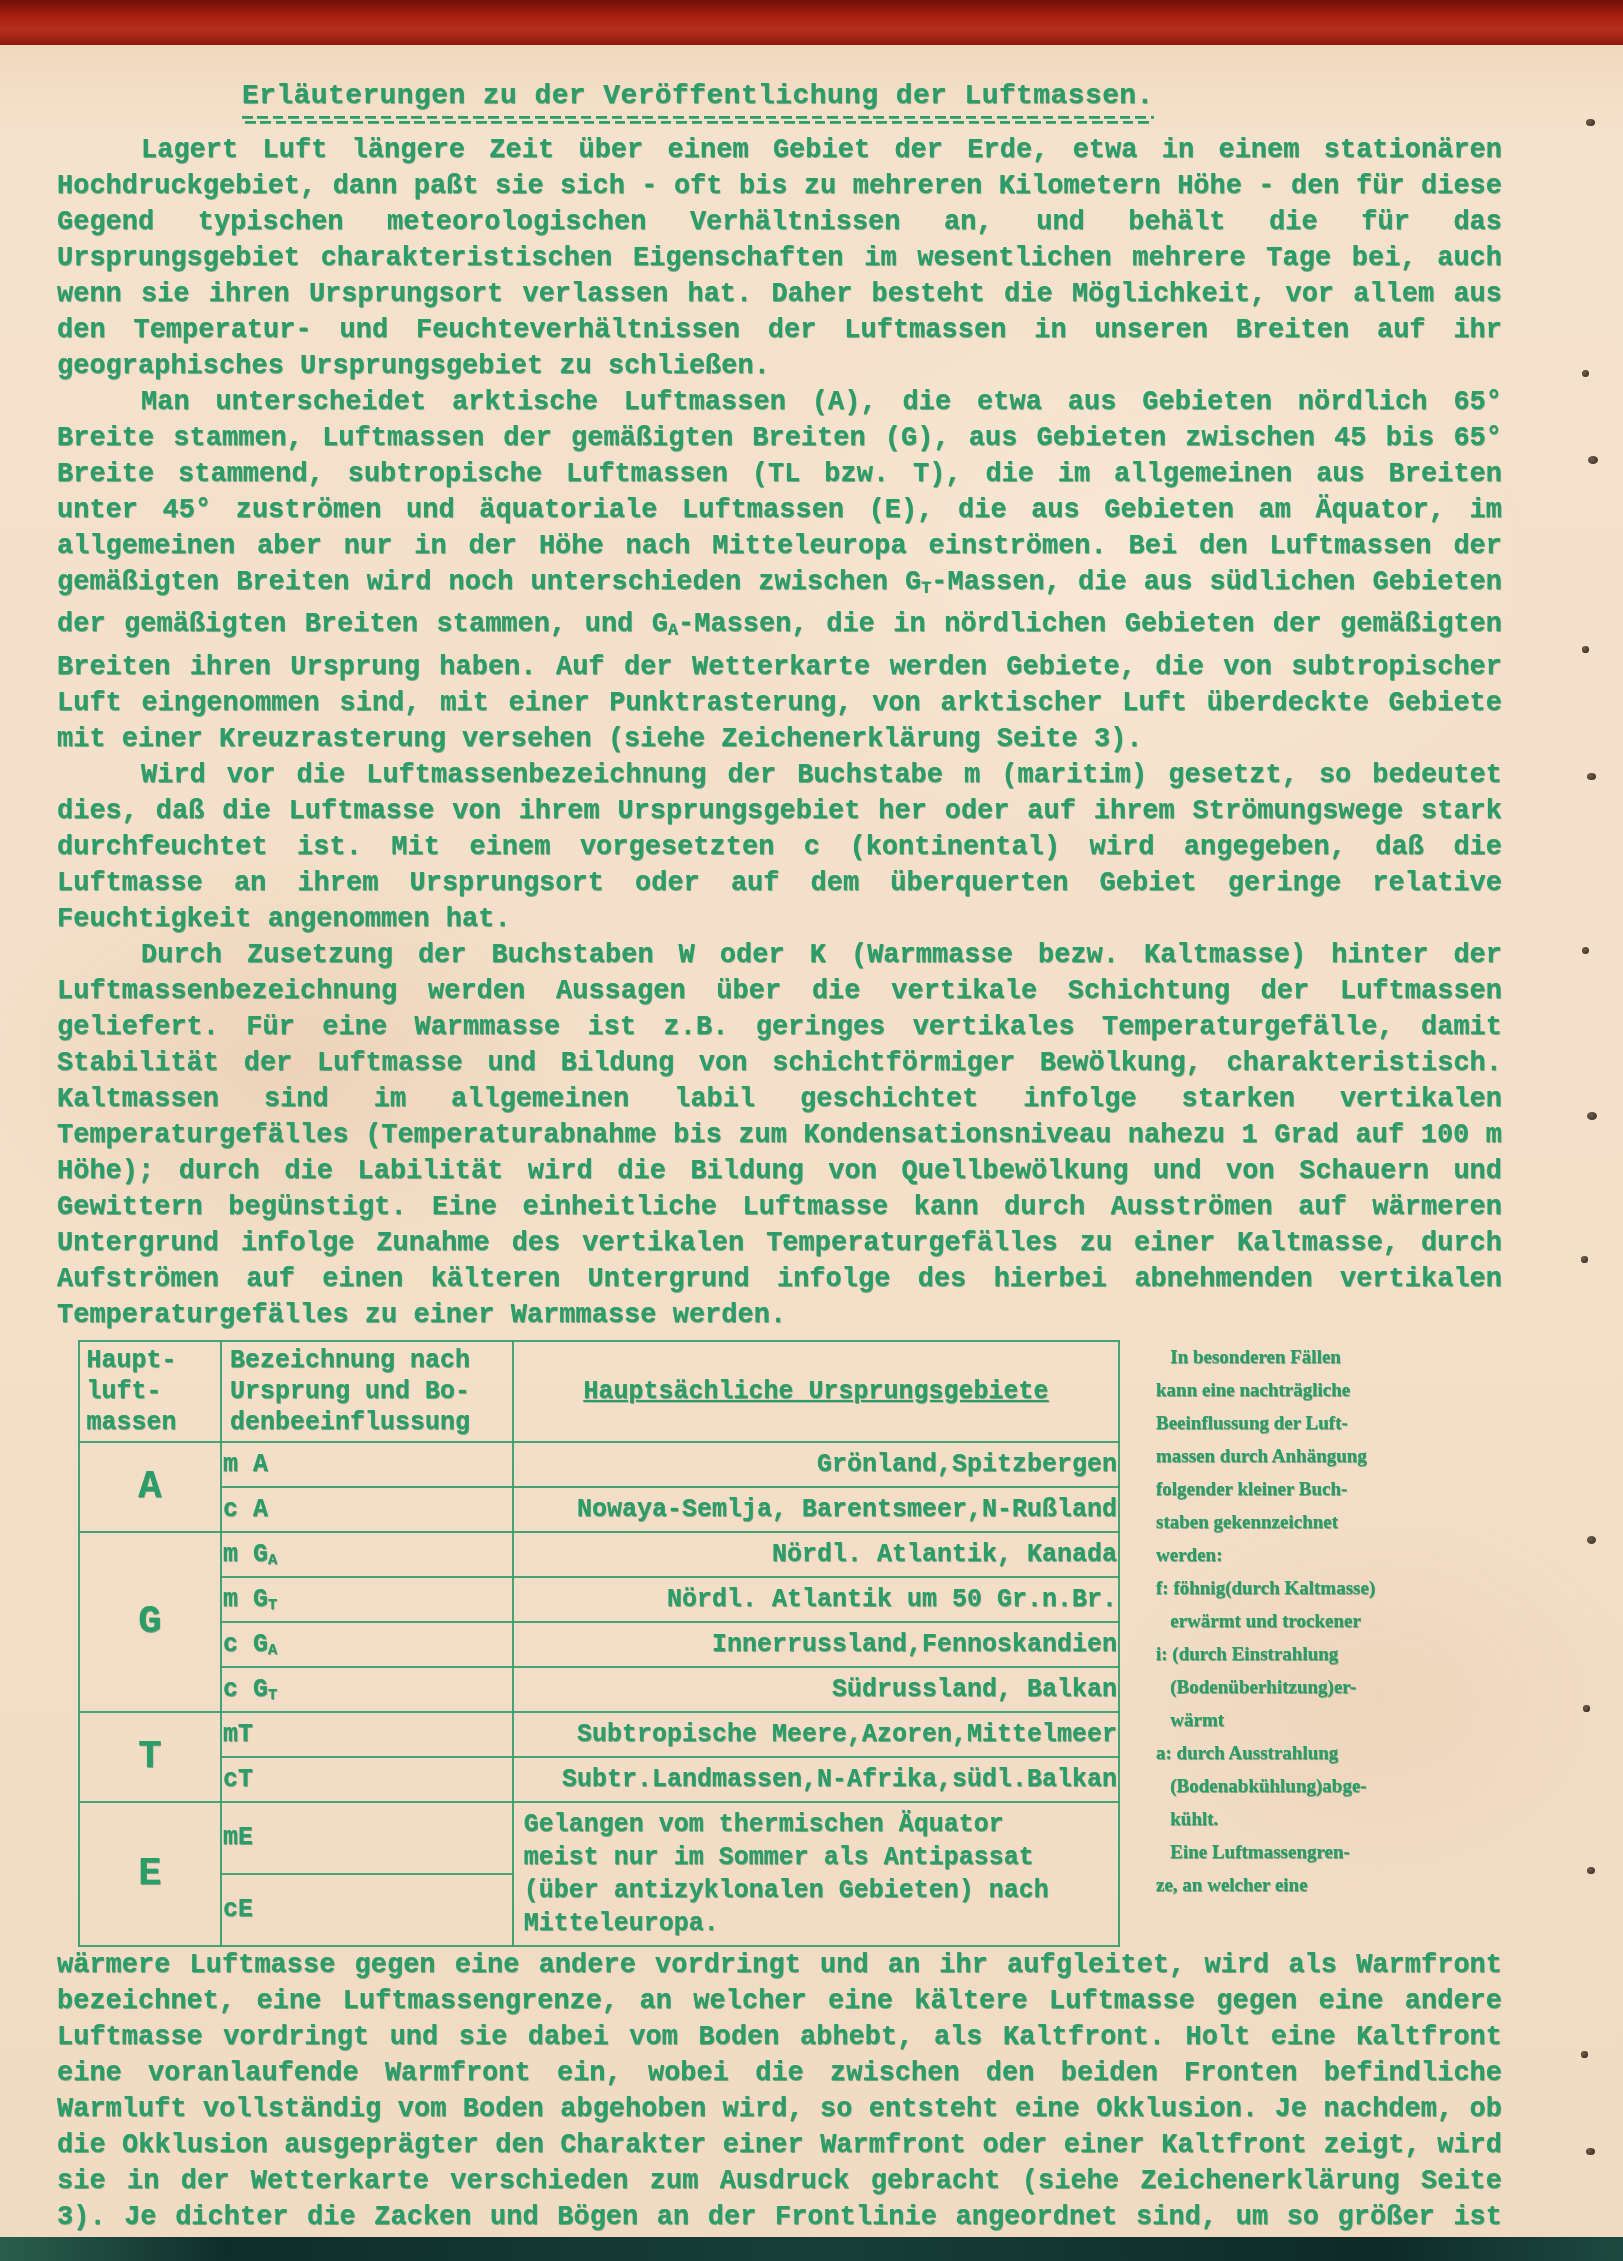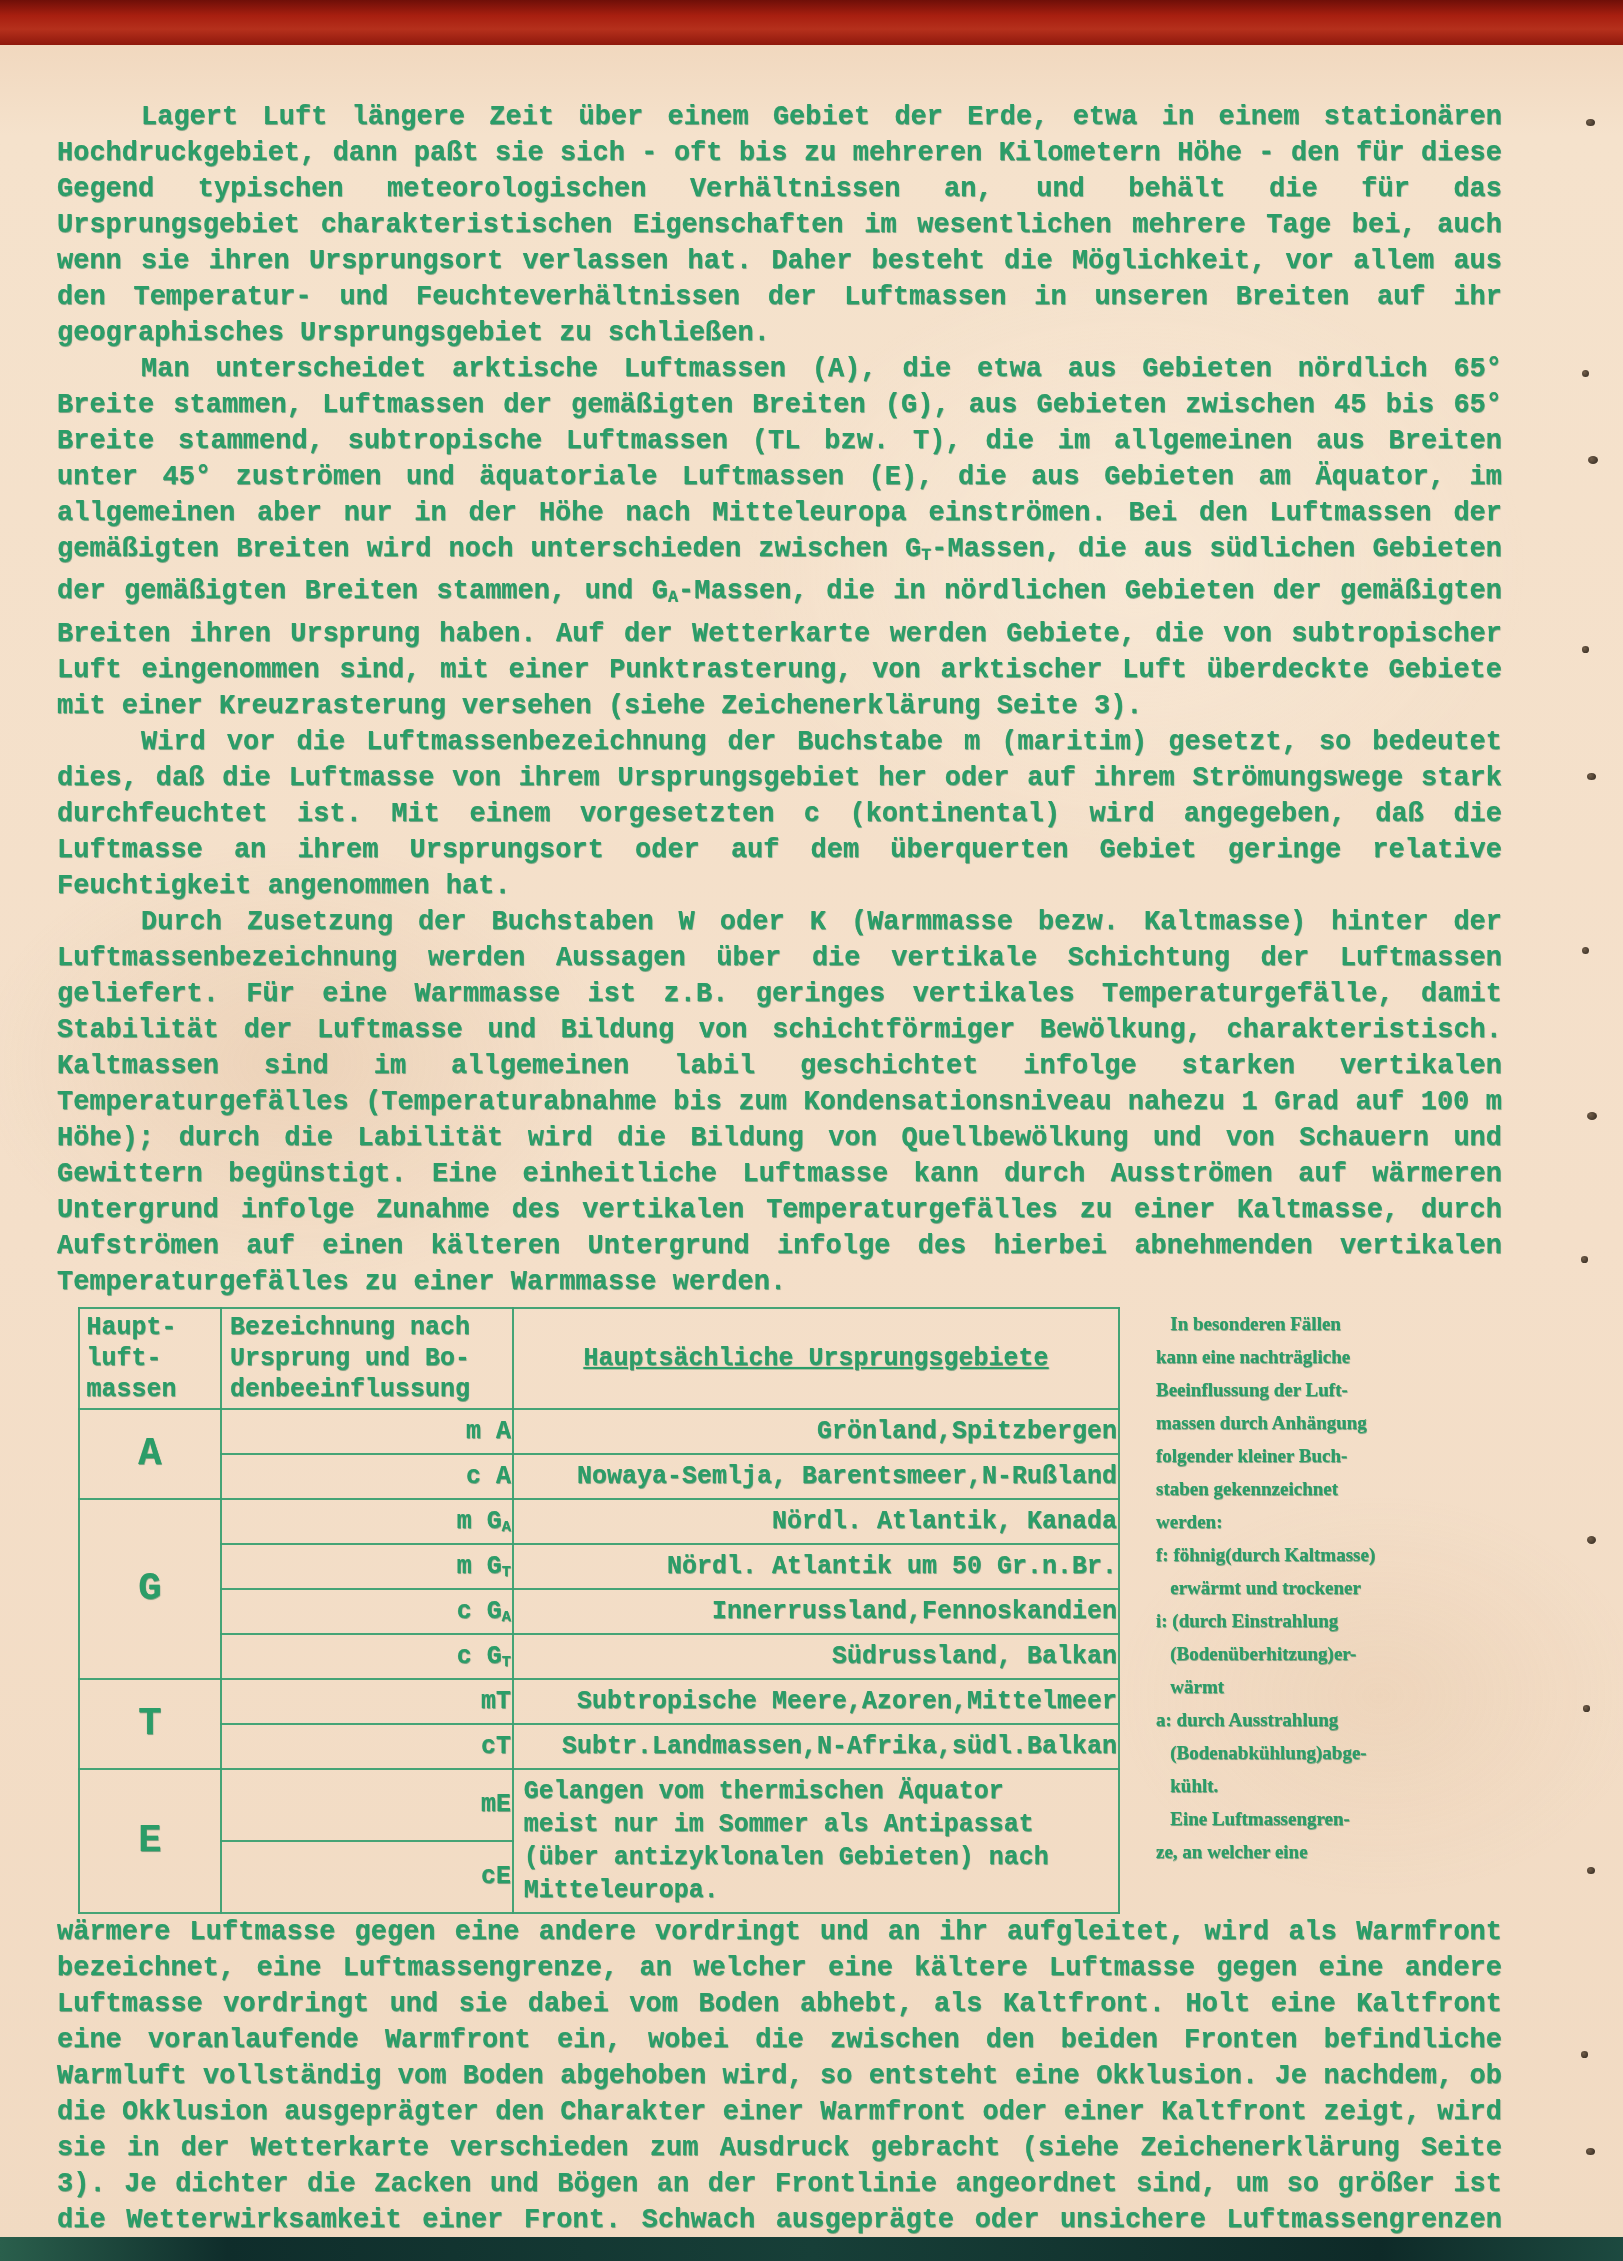--- a/index.html
+++ b/index.html
@@ -47,21 +47,21 @@
   .u{text-decoration-thickness:2.4px;text-underline-offset:4.9px;}
   .sb{font-size:0.62em;vertical-align:-0.22em;}
   .table-section{display:flex;align-items:flex-start;margin-top:6.5px;}
   table.airmass{border-collapse:collapse;margin-left:21px;flex:none;}
   table.airmass th, table.airmass td{border:2.4px solid rgba(59,160,114,0.95);}
   table.airmass th{font-size:25px;line-height:31px;font-weight:bold;vertical-align:middle;}
   .th1{width:127px;text-align:left;padding:3.2px 6.5px;white-space:pre-line;}
   .th2{width:274px;text-align:left;padding:3.2px 8px;white-space:pre-line;}
   .th3{width:602px;text-align:center;text-decoration:underline;}
   td.grp{font-size:39px;text-align:center;vertical-align:middle;font-weight:bold;}
-  td.code{text-align:right;font-size:25px;height:41px;font-weight:bold;}
+  td.code{text-align:left;font-size:25px;height:41px;font-weight:bold;}
   td.code.tall{height:65px;}
   td.orig{text-align:right;font-size:25px;height:41px;font-weight:bold;}
   td.orig-merged{
     text-align:left;font-size:25px;line-height:33px;vertical-align:top;
     padding:4.9px 3.2px 4.9px 9.7px;white-space:pre-line;font-weight:bold;
   }
   .side-note{margin-left:36px;font-size:19px;line-height:33px;font-family:Liberation Serif, serif;}
   .side-note div{white-space:pre;}
   .closing{margin-top:9.7px;}
   .speck{
@@ -83,20 +83,21 @@
   .s13{top:2148px;left:1586px;width:9px;height:7.3px;}
 </style>
 </head>
 <body>
 
 <div class="topbar"></div>
 
 <div class="content">
 
   <div class="title-wrap">
+    <div class="title">Erläuterungen zu der Veröffentlichung der Luftmassen.</div>
     <div class="title-underline"></div>
   </div>
 
   <p class="body"><span>Lagert Luft längere Zeit über einem Gebiet der Erde, etwa in einem stationären Hochdruckgebiet, dann paßt sie sich - oft bis zu mehreren Kilometern Höhe - den für diese Gegend typischen meteorologischen Verhältnissen an, und behält die für das Ursprungsgebiet charakteristischen Eigenschaften im wesentlichen mehrere Tage bei, auch wenn sie ihren Ursprungsort verlassen hat. Daher besteht die Möglichkeit, vor allem aus den Temperatur- und Feuchteverhältnissen der Luftmassen in unseren Breiten auf ihr geographisches Ursprungsgebiet zu schließen.</span></p>
   <p class="body"><span>Man unterscheidet </span><span class="u">arktische Luftmassen</span><span> (A), die etwa aus Gebieten nördlich 65° Breite stammen, </span><span class="u">Luftmassen der gemäßigten Breiten</span><span> (G), aus Gebieten zwischen 45 bis 65° Breite stammend, </span><span class="u">subtropische Luftmassen</span><span> (TL bzw. T), die im allgemeinen aus Breiten unter 45° zuströmen und </span><span class="u">äquatoriale Luftmassen</span><span> (E), die aus Gebieten am Äquator, im allgemeinen aber nur in der Höhe nach Mitteleuropa einströmen. Bei den Luftmassen der gemäßigten Breiten wird noch unterschieden zwischen G</span><span class="sb">T</span><span>-Massen, die aus südlichen Gebieten der gemäßigten Breiten stammen, und G</span><span class="sb">A</span><span>-Massen, die in nördlichen Gebieten der gemäßigten Breiten ihren Ursprung haben. Auf der Wetterkarte werden Gebiete, die von subtropischer Luft eingenommen sind, mit einer Punktrasterung, von arktischer Luft überdeckte Gebiete mit einer Kreuzrasterung versehen (siehe Zeichenerklärung Seite 3).</span></p>
   <p class="body"><span>Wird vor die Luftmassenbezeichnung der Buchstabe m (maritim) gesetzt, so bedeutet dies, daß die Luftmasse von ihrem Ursprungsgebiet her oder auf ihrem Strömungswege stark durchfeuchtet ist. Mit einem vorgesetzten c (kontinental) wird angegeben, daß die Luftmasse an ihrem Ursprungsort oder auf dem überquerten Gebiet geringe relative Feuchtigkeit angenommen hat.</span></p>
   <p class="body"><span>Durch Zusetzung der Buchstaben W oder K (Warmmasse bezw. Kaltmasse) hinter der Luftmassenbezeichnung werden Aussagen über die vertikale Schichtung der Luftmassen geliefert. Für eine </span><span class="u">Warmmasse</span><span> ist z.B. geringes vertikales Temperaturgefälle, damit Stabilität der Luftmasse und Bildung von schichtförmiger Bewölkung, charakteristisch. Kaltmassen sind im allgemeinen labil geschichtet infolge starken vertikalen Temperaturgefälles (Temperaturabnahme bis zum Kondensationsniveau nahezu 1 Grad auf 100 m Höhe); durch die Labilität wird die Bildung von Quellbewölkung und von Schauern und Gewittern begünstigt. Eine einheitliche Luftmasse kann durch Ausströmen auf wärmeren Untergrund infolge Zunahme des vertikalen Temperaturgefälles zu einer Kaltmasse, durch Aufströmen auf einen kälteren Untergrund infolge des hierbei abnehmenden vertikalen Temperaturgefälles zu einer Warmmasse werden.</span></p>
 
   <div class="table-section">
 

